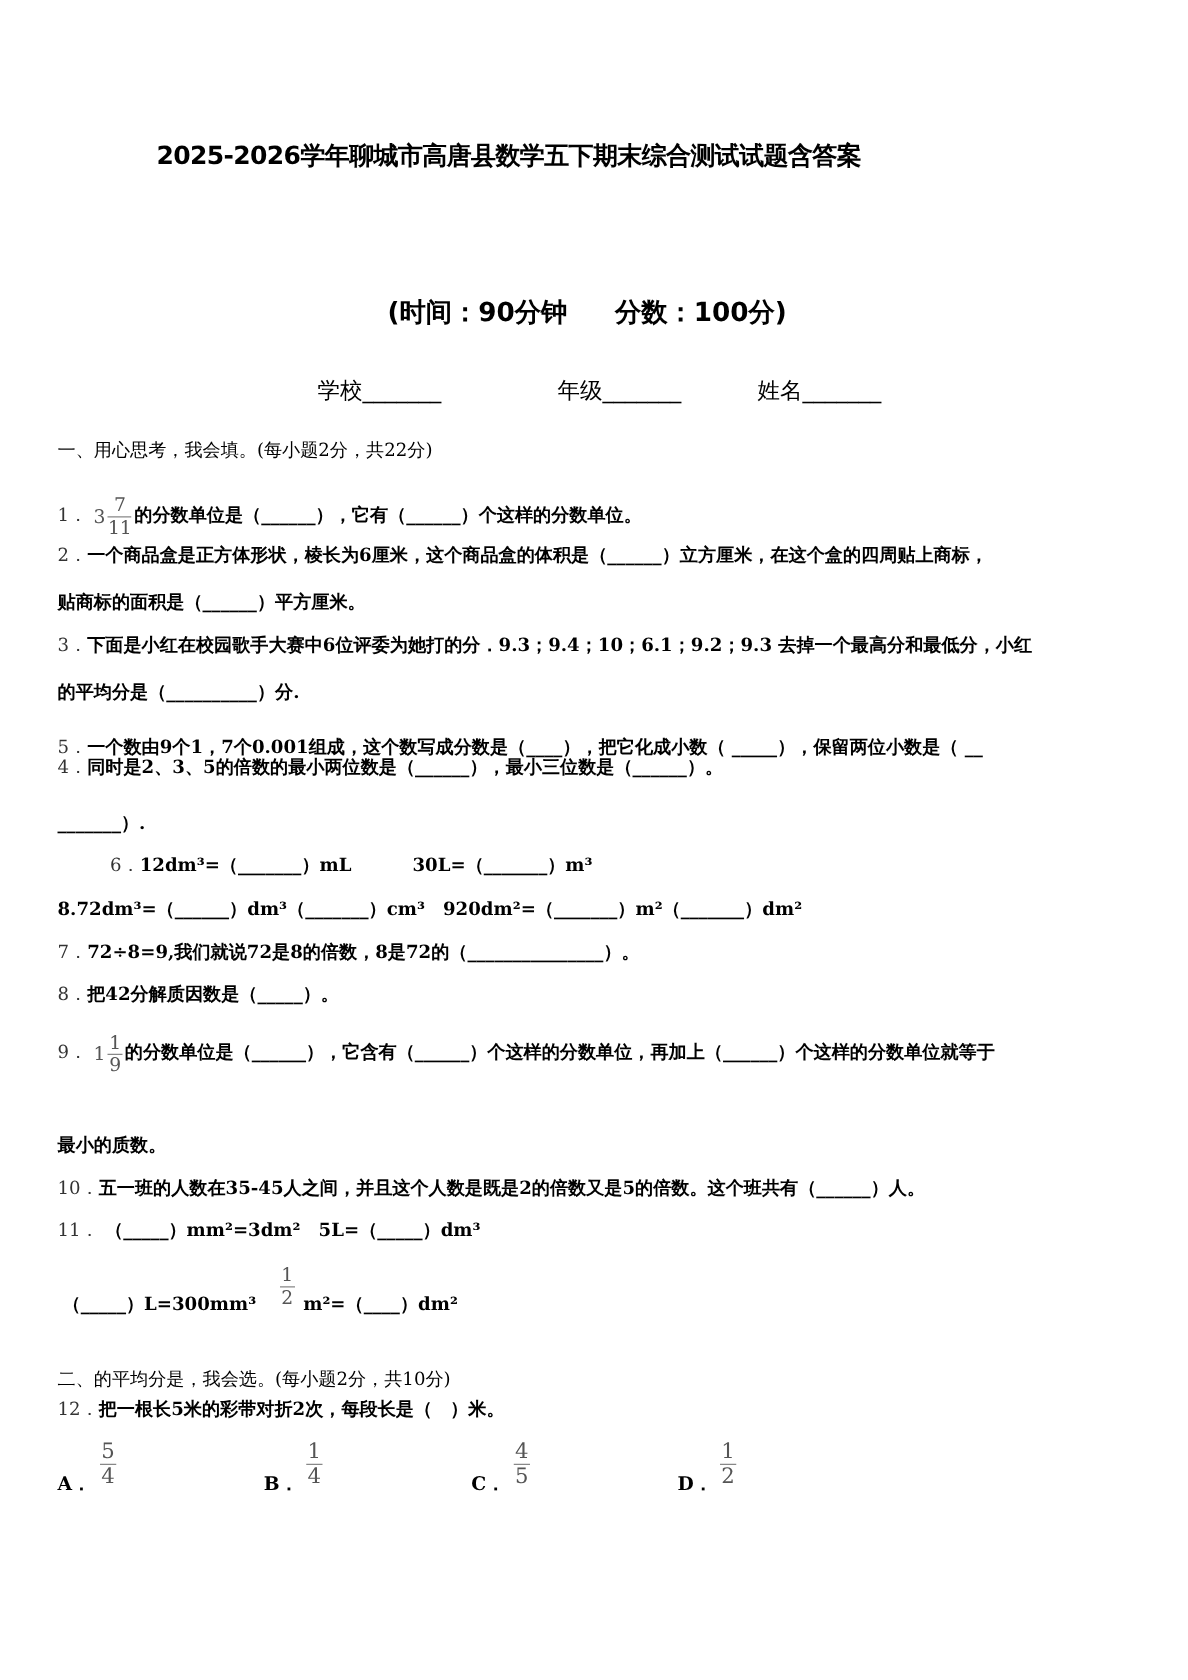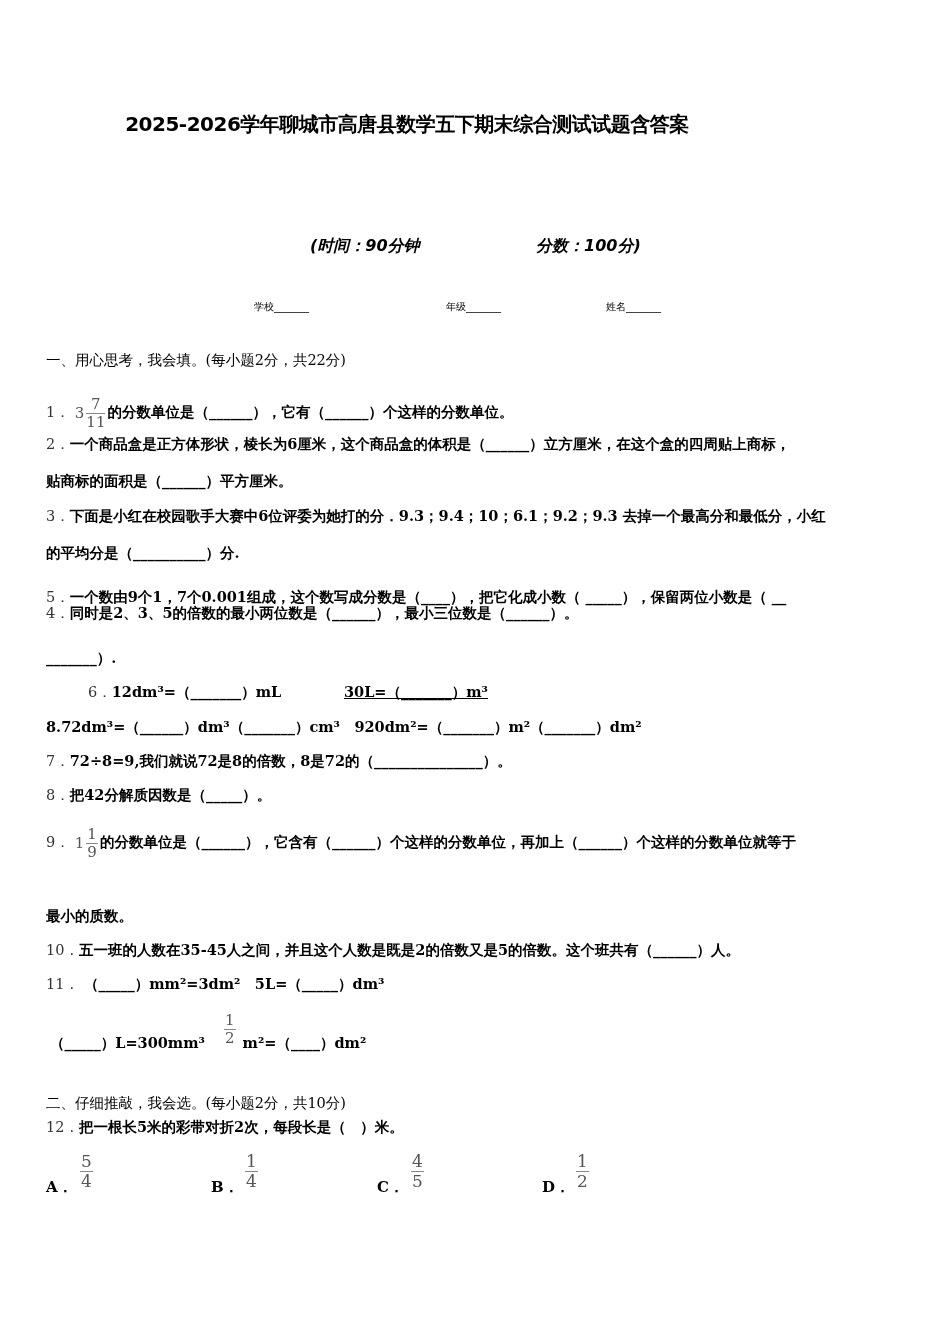--- a/index.html
+++ b/index.html
@@ -9,25 +9,25 @@
     color: #000;
   }
   .abs { position: absolute; white-space: nowrap; }
   .title {
     left: 0; width: 814px; top: 111px; text-align: center;
     font-family: "DejaVu Sans", "Liberation Sans", sans-serif;
     font-weight: bold; font-size: 20px; letter-spacing: -0.5px;
   }
   .meta {
     top: 236px; font-family: "DejaVu Sans", "Liberation Sans", sans-serif;
-    font-weight: bold; font-size: 16px; font-style: italic;
+    font-weight: bold; font-size: 21px;
   }
   .field {
     top: 300px; font-family: "DejaVu Sans", "Liberation Sans", sans-serif;
-    font-size: 10px;
+    font-size: 18px;
   }
   .line { font-size: 14.5px; font-weight: bold; left: 46px; }
   .num { font-weight: normal; color: #333; }
   .frac {
     display: inline-block; vertical-align: middle; text-align: center;
     font-weight: normal; color: #555; font-size: 15px; line-height: 1.1;
     margin: 0 2px;
   }
   .frac .n { display: block; border-bottom: 1px solid #888; padding: 0 1px; }
   .frac .d { display: block; }
@@ -35,21 +35,21 @@
   .opt { position: absolute; top: 1152px; font-weight: bold; font-size: 15px; }
   .opt .lbl { position: absolute; top: 26px; left: 0; }
   .opt .frac { position: absolute; left: 32px; top: 0; font-size: 17px; }
 </style>
 </head>
 <body>
 
 <div class="abs title">2025-2026学年聊城市高唐县数学五下期末综合测试试题含答案</div>
 
 <div class="abs meta" style="left:310px;">(时间：90分钟</div>
-<div class="abs meta" style="left:536px;">分数：100分)</div>
+<div class="abs meta" style="left:492px;">分数：100分)</div>
 
 <div class="abs field" style="left:254px;">学校_______</div>
 <div class="abs field" style="left:446px;">年级_______</div>
 <div class="abs field" style="left:606px;">姓名_______</div>
 
 <div class="abs line" style="top:351px; font-weight:normal;">一、用心思考，我会填。(每小题2分，共22分)</div>
 
 <div class="abs line" style="top:380px;margin-top:16px;">
   <span class="num">1．</span>
   <span class="mixed">3</span><span class="frac"><span class="n">7</span><span class="d">11</span></span><span>的分数单位是（______），它有（______）个这样的分数单位。</span>
@@ -70,21 +70,21 @@
 </div>
 
 <div class="abs line" style="top:588px;">
   <span class="num">5．</span><span>一个数由9个1，7个0.001组成，这个数写成分数是（____），把它化成小数（ _____），保留两位小数是（ __</span>
 </div>
 <div class="abs line" style="top:649px;">_______）.</div>
 
 <div class="abs line" style="top:683px;margin-left:42px;">
   <span class="num">6．</span><span>12dm³=（_______）mL</span>
 </div>
-<div class="abs line" style="top:683px; left:344px;text-decoration:underline;">30L=（_______）m³</div>
+<div class="abs line" style="top:683px; left:330px;">30L=（_______）m³</div>
 <div class="abs line" style="top:718px;">8.72dm³=（______）dm³（_______）cm³　920dm²=（_______）m²（_______）dm²</div>
 
 <div class="abs line" style="top:752px;">
   <span class="num">7．</span><span>72÷8=9,我们就说72是8的倍数，8是72的（_______________）。</span>
 </div>
 
 <div class="abs line" style="top:786px;">
   <span class="num">8．</span><span>把42分解质因数是（_____）。</span>
 </div>
 
@@ -101,21 +101,21 @@
 <div class="abs line" style="top:975px;">
   <span class="num">11．</span>
   <span>（_____）mm²=3dm²　5L=（_____）dm³</span>
 </div>
 <div class="abs line" style="top:1012px; left:50px;">
   <span style="display:inline-block; margin-top:22px;">（_____）L=300mm³</span>
   <span class="frac" style="vertical-align:top; margin-left:14px;"><span class="n">1</span><span class="d">2</span></span>
   <span style="display:inline-block; margin-top:22px;">m²=（____）dm²</span>
 </div>
 
-<div class="abs line" style="top:1094px; font-weight:normal;">二、仔细推敲，我会选。(每小题2分，共10分)</div>
+<div class="abs line" style="top:1094px; font-weight:normal;">二、的平均分是，我会选。(每小题2分，共10分)</div>
 
 <div class="abs line" style="top:1118px;">
   <span class="num">12．</span><span>把一根长5米的彩带对折2次，每段长是（　）米。</span>
 </div>
 
 <div class="opt" style="left:46px;">
   <span class="lbl">A．</span>
   <span class="frac">
       <span class="n">5</span>
       <span class="d">4</span>

